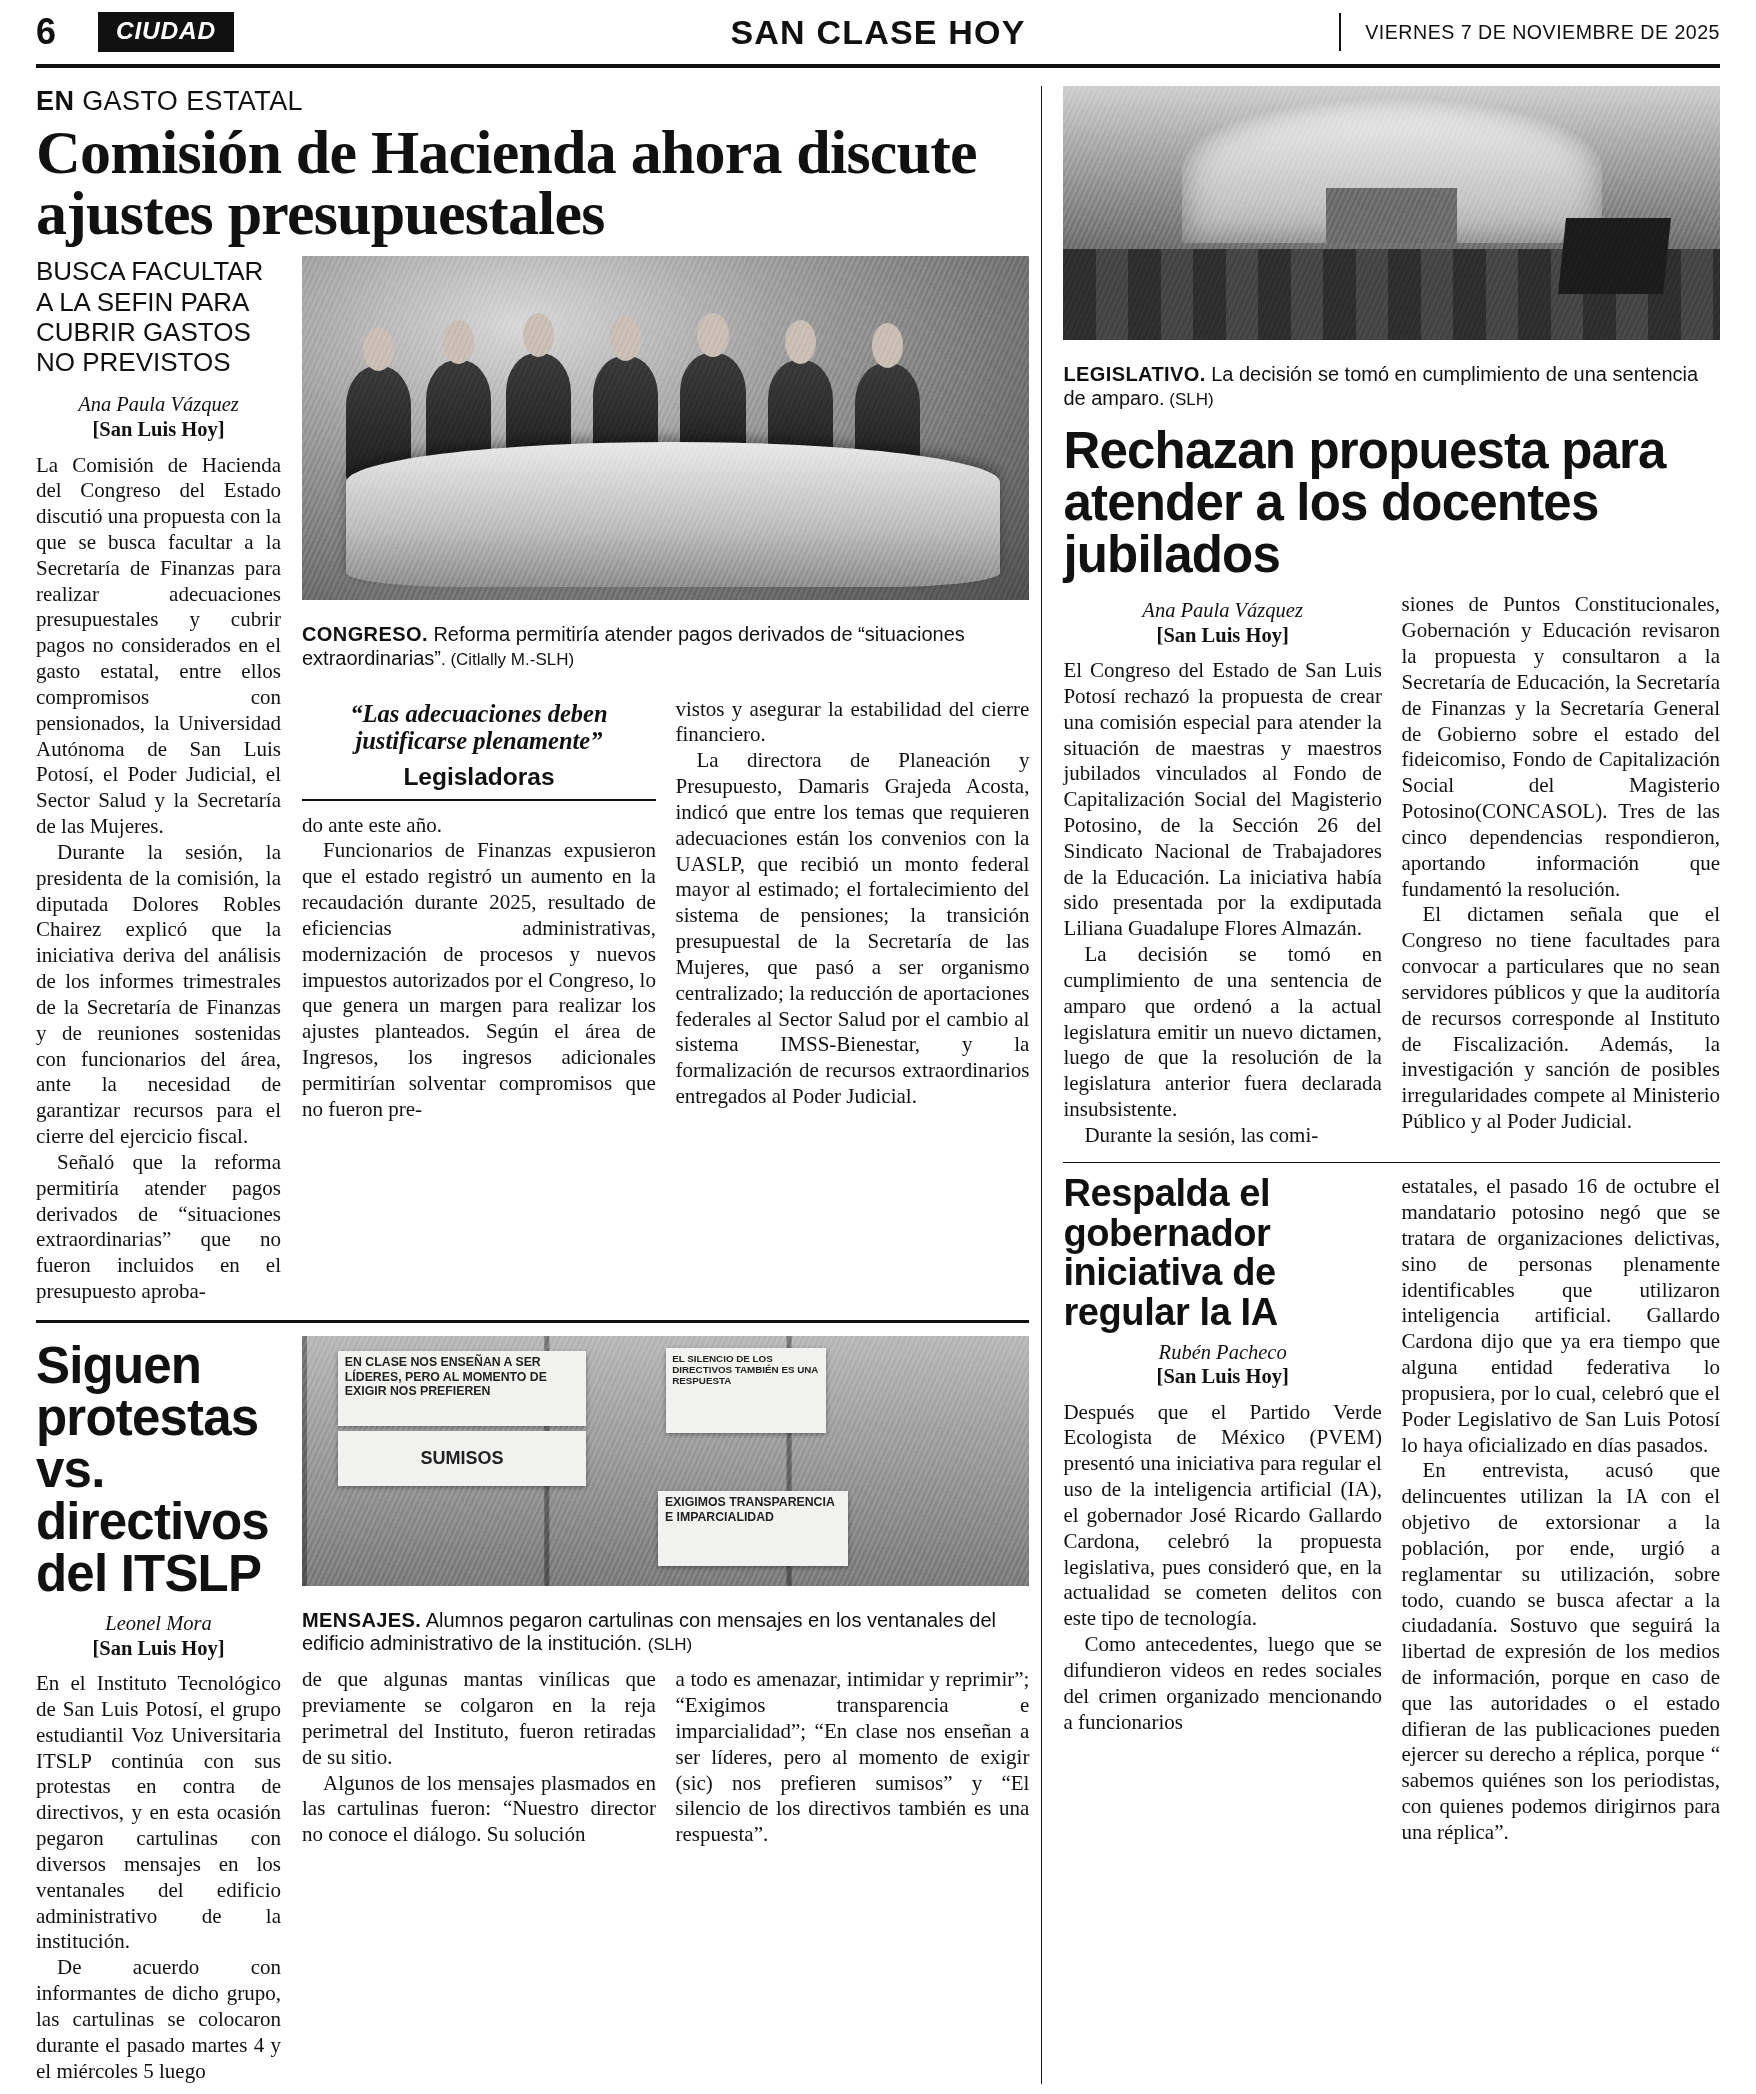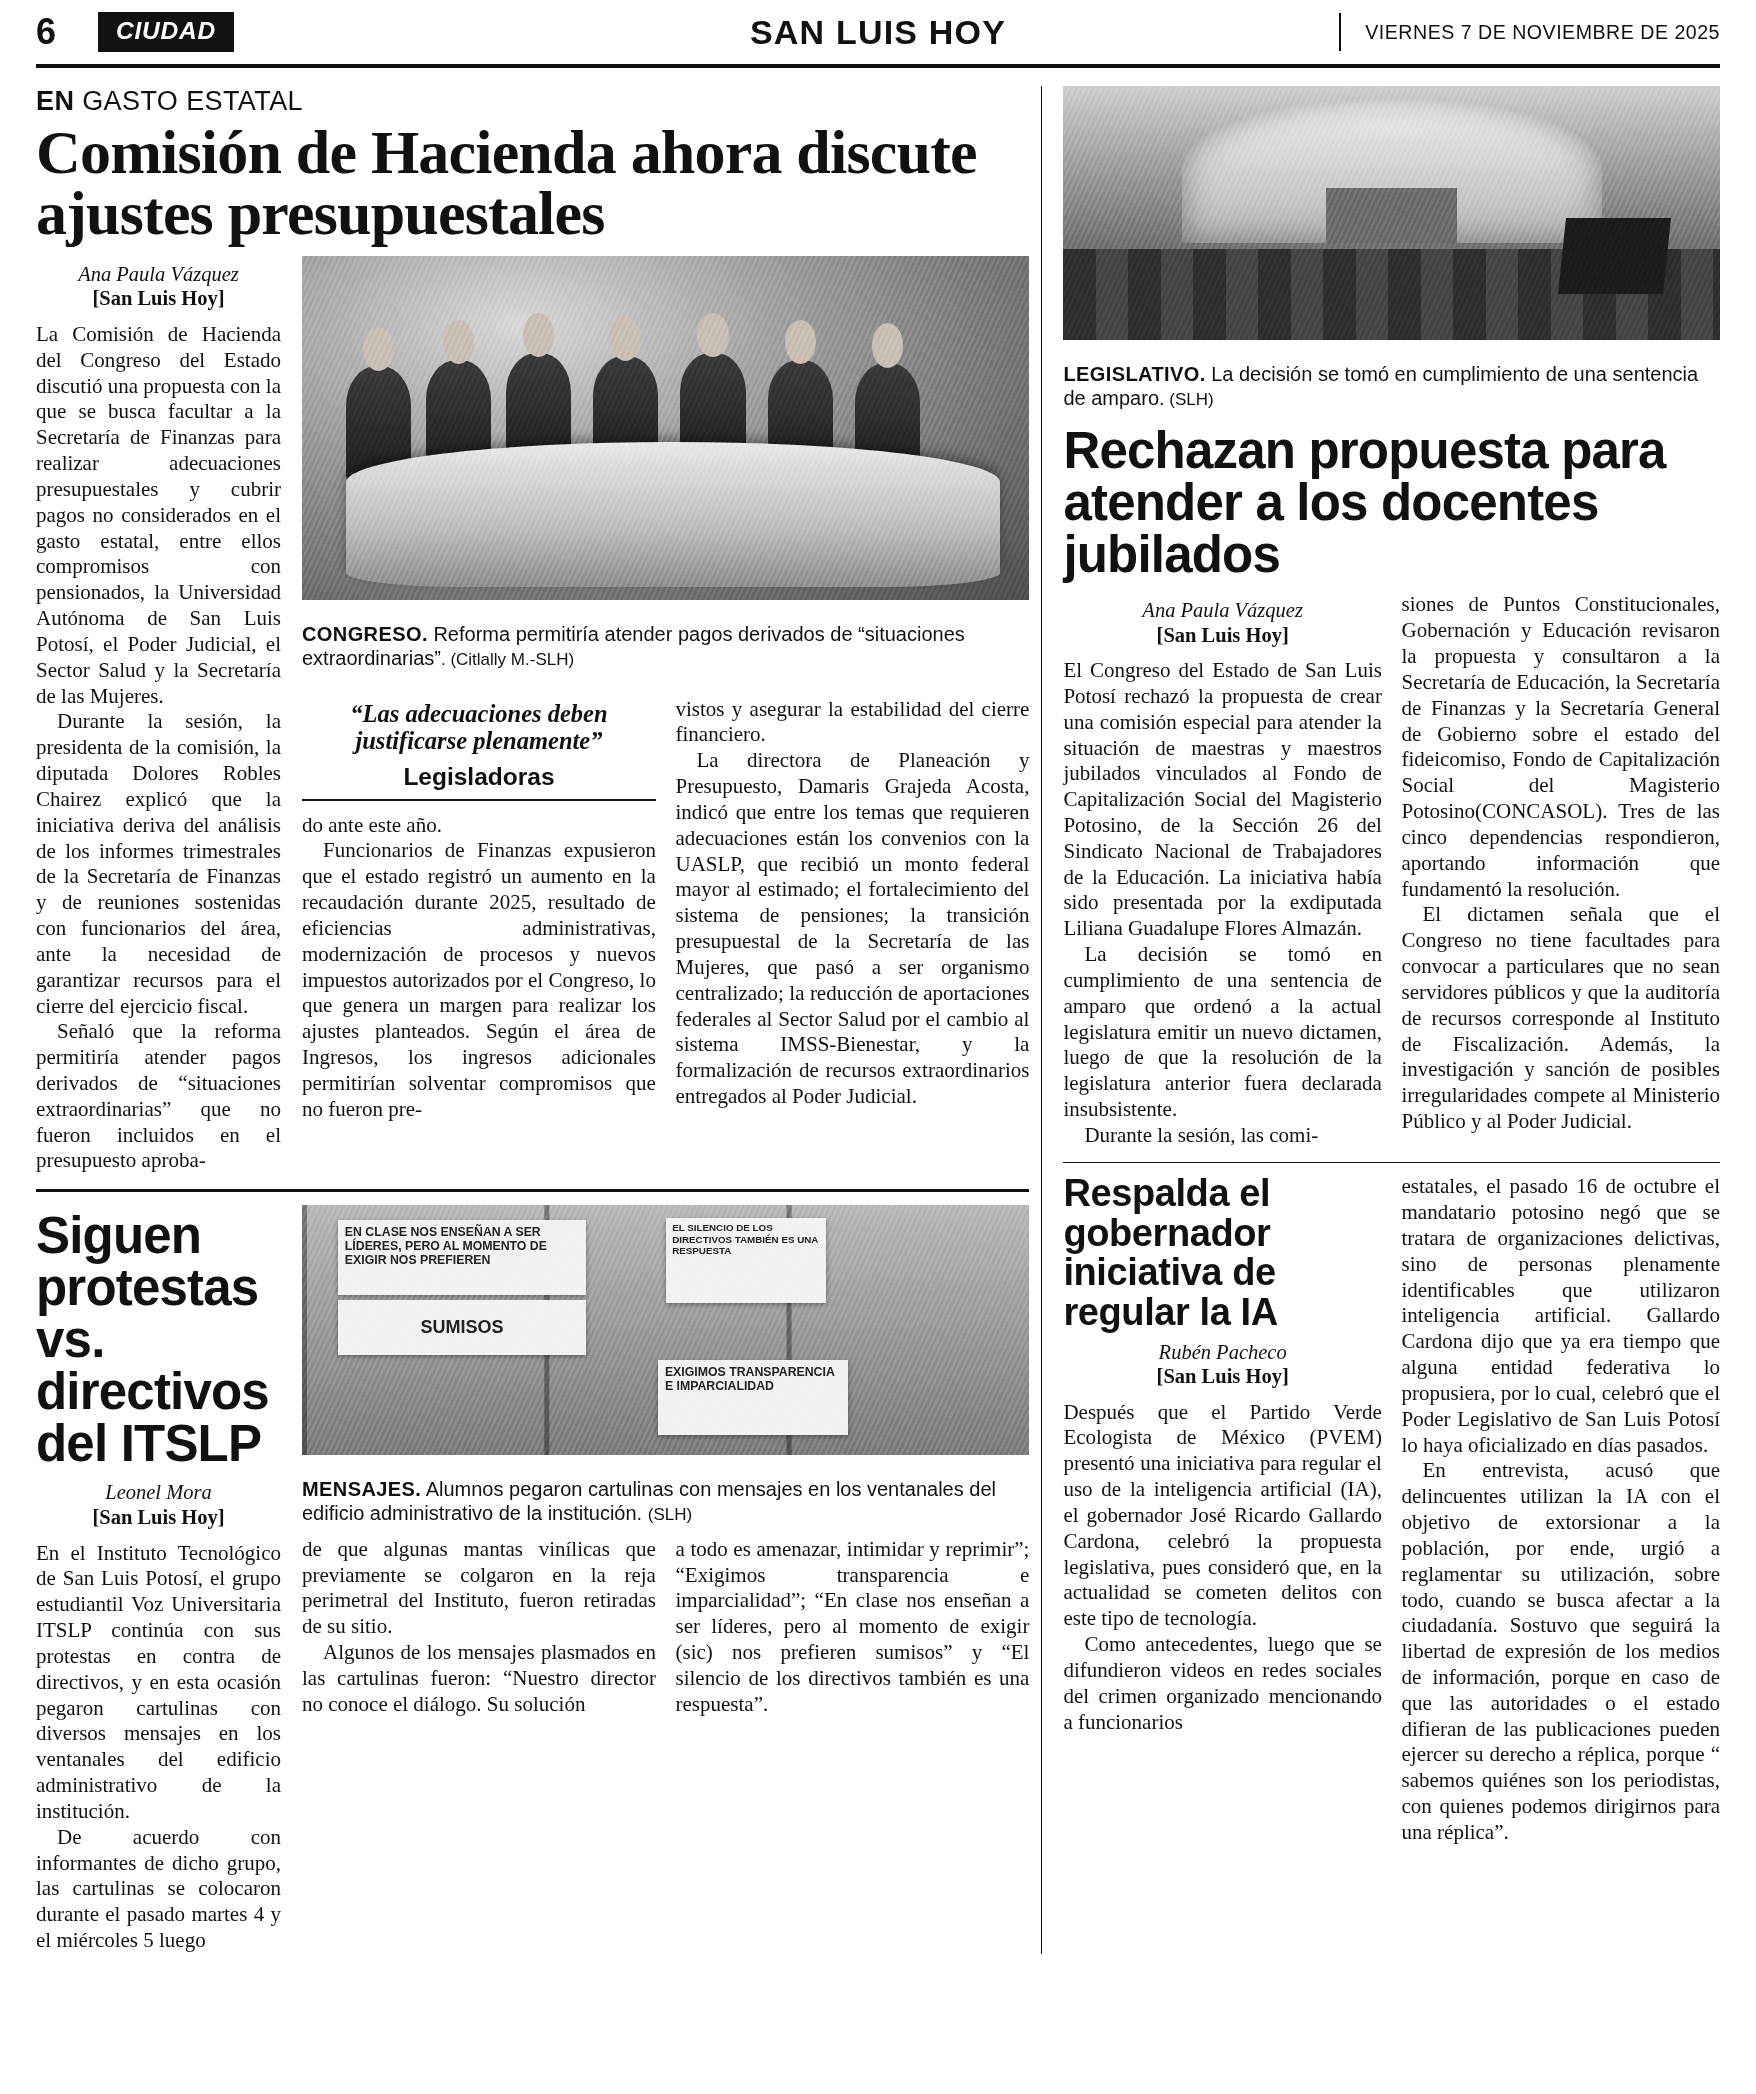--- a/index.html
+++ b/index.html
@@ -296,36 +296,37 @@
   .flexrow { display:flex; gap: 21px; }
 </style>
 </head>
 <body>
 
 <div class="page">
 
   <div class="masthead">
     <div class="page-number">6</div>
     <div class="section-tag">CIUDAD</div>
-    <div class="masthead-title">SAN LUIS HOY</div>
+    <div class="masthead-title">SAN CLASE HOY</div>
     <div class="masthead-date">VIERNES 7 DE NOVIEMBRE DE 2025</div>
   </div>
 
   <div class="content">
 
     <div class="col-left">
 
       <div>
         <div class="kicker">
           <b>EN</b><span> GASTO ESTATAL</span>
         </div>
         <h1 class="headline">Comisión de Hacienda ahora discute ajustes presupuestales</h1>
 
         <div class="flexrow">
           <div style="width:245px;">
+            <div class="deck">BUSCA FACULTAR A LA SEFIN PARA CUBRIR GASTOS NO PREVISTOS</div>
             <div class="byline">Ana Paula Vázquez</div>
             <div class="byline-org">[San Luis Hoy]</div>
             <p class="body">La Comisión de Hacienda del Congreso del Estado discutió una propuesta con la que se busca facultar a la Secretaría de Finanzas para realizar adecuaciones presupuestales y cubrir pagos no considerados en el gasto estatal, entre ellos compromisos con pensionados, la Universidad Autónoma de San Luis Potosí, el Poder Judicial, el Sector Salud y la Secretaría de las Mujeres.</p>
             <p class="body">Durante la sesión, la presidenta de la comisión, la diputada Dolores Robles Chairez explicó que la iniciativa deriva del análisis de los informes trimestrales de la Secretaría de Finanzas y de reuniones sostenidas con funcionarios del área, ante la necesidad de garantizar recursos para el cierre del ejercicio fiscal.</p>
             <p class="body">Señaló que la reforma permitiría atender pagos derivados de “situaciones extraordinarias” que no fueron incluidos en el presupuesto aproba-</p>
           </div>
 
           <div style="flex:1;">
             <div class="photo photo-congress" style="height:344px;">
               <div class="person" style="left:6%;"></div>

